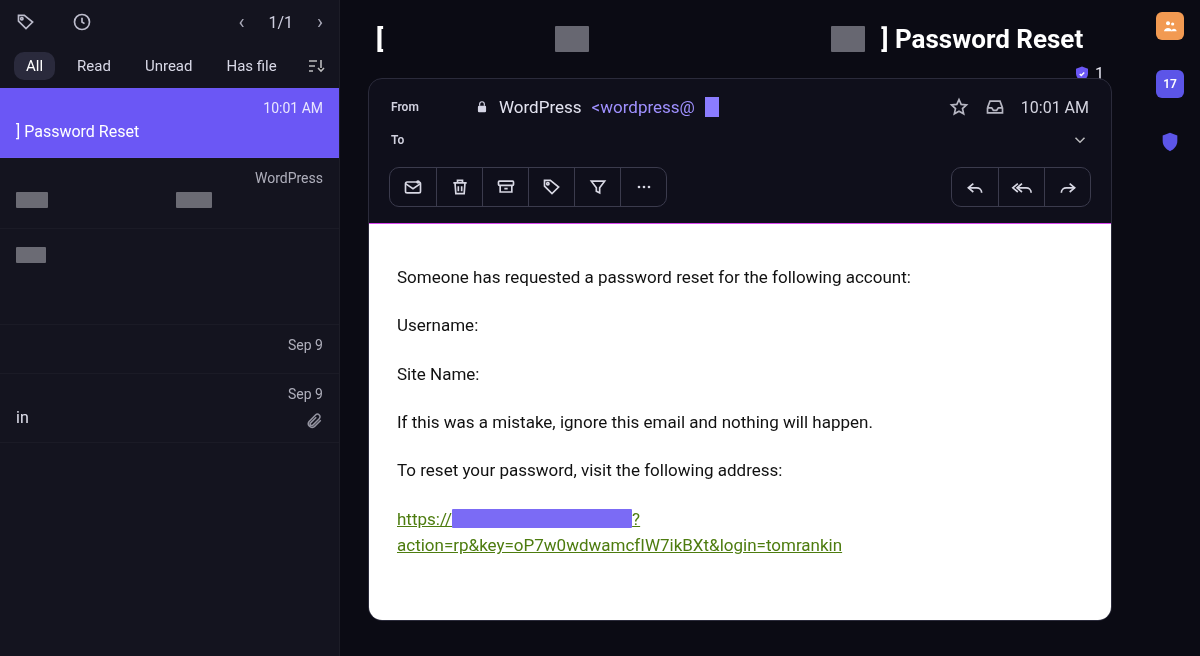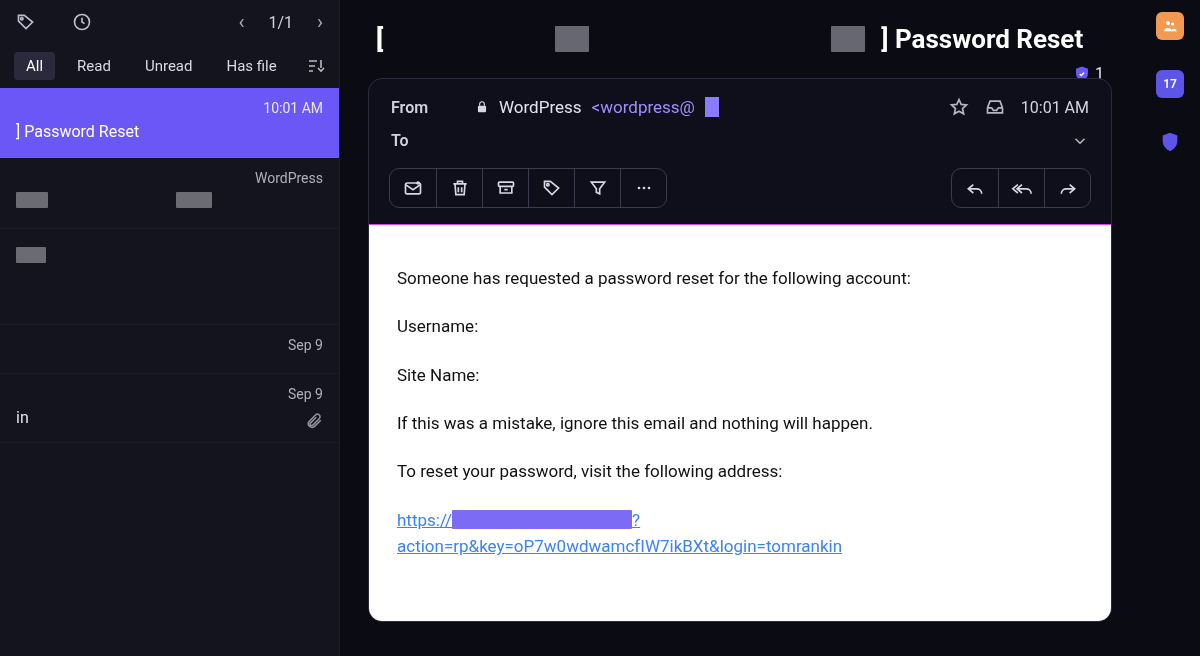--- a/index.html
+++ b/index.html
@@ -41,21 +41,21 @@
   .left .filters {
     height: 44px;
     display: flex;
     align-items: center;
     gap: 10px;
     padding: 0 14px;
     font-size: 15px;
   }
   .filters .chip {
     padding: 5px 12px;
-    border-radius: 4px;
+    border-radius: 10px;
     color: #d8d8e6;
     cursor: pointer;
   }
   .filters .chip.active {
     background: #2a2a3c;
     color: #fff;
   }
   .filters .sort {
     margin-left: auto;
     display: inline-flex;
@@ -140,21 +140,21 @@
   }
   .verify .shield { color: #6b57f5; }
   .header {
     padding: 18px 22px 14px 22px;
     display: grid;
     grid-template-columns: 74px 1fr auto;
     row-gap: 14px;
     column-gap: 10px;
     align-items: center;
   }
-  .hlabel { color: #d1d1df; font-weight: 600; font-size: 16px; }
+  .hlabel { color: #d1d1df; font-weight: 600; font-size: 12px; }
   .fromval {
     display: flex; align-items: center; gap: 10px;
     color: #9f90ff;
     font-size: 17px;
     text-align: center;
   }
   .fromval .lock { color: #d6d6e6; font-size: 14px; }
   .fromval .name { color: #e3e3f0; }
   .fromval .gh { display:inline-block; background:#8b7cff; width:14px; height:20px; }
   .hmeta {
@@ -183,21 +183,21 @@
   .body {
     background: #fff;
     color: #111;
     padding: 40px 28px 40px 28px;
     font-size: 17px;
     line-height: 1.55;
     border-top: 1px solid #d946ef;
     flex: 1;
   }
   .body p { margin: 0 0 22px 0; }
-  .body a { color: #3b82f6; word-break: break-all; }
+  .body a { color: #4d7c0f; word-break: break-all; }
   .blank-seg { display:inline-block; background:#7b6bf5; height:19px; vertical-align:-3px; border-radius:1px; }
 
   
   .rail { width: 60px; display:flex; flex-direction:column; align-items:center; gap:30px; padding-top:12px; background:#0b0b14; }
   .railbtn { width:28px; height:28px; border-radius:6px; display:flex; align-items:center; justify-content:center; font-size:14px; font-weight:600; }
   .rb1 { background:#f29a52; color:#fff; }
   .rb2 { background:#5c55e8; color:#fff; font-size:12px; }
   .rb3 { color:#5c55e8; font-size:22px; }
 
   svg { display:block; }

